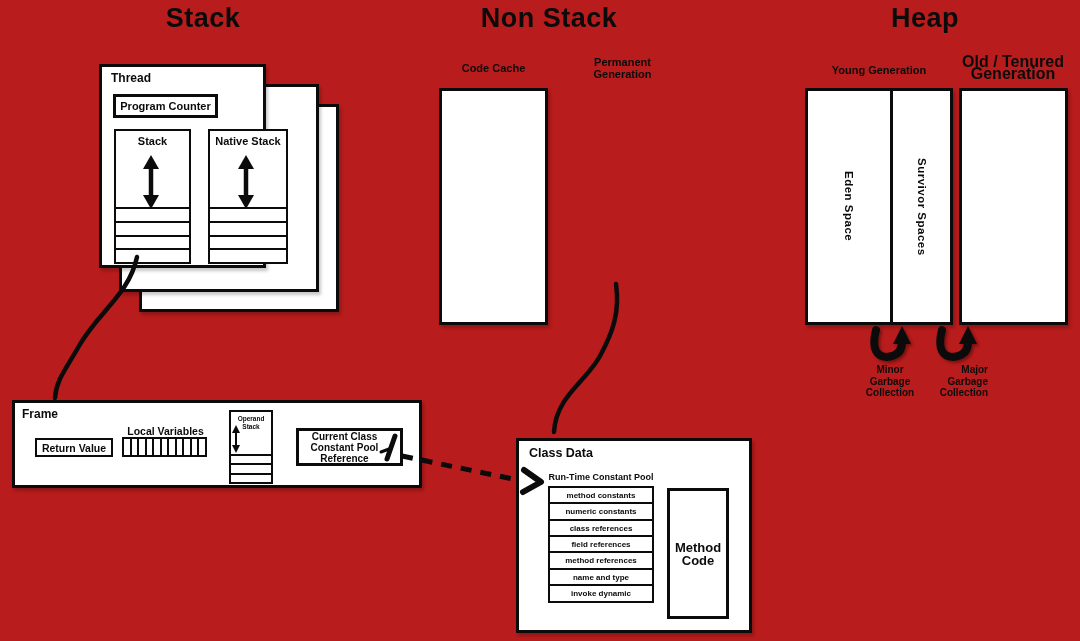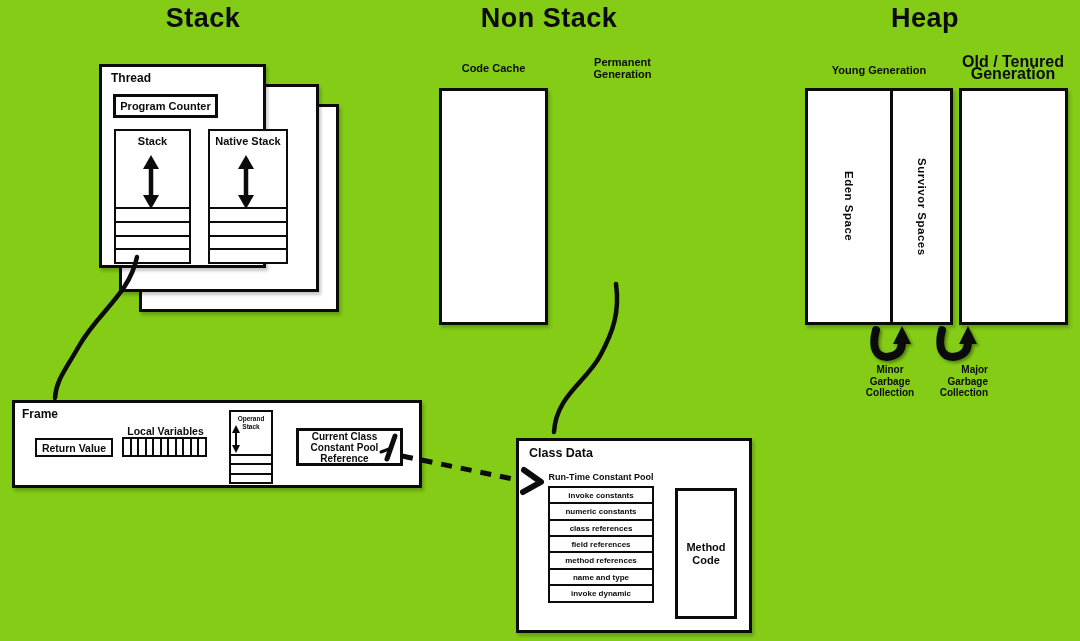--- a/index.html
+++ b/index.html
@@ -1,17 +1,17 @@
 <!DOCTYPE html>
 <html><head>
 <meta charset="utf-8">
 <style>
   html,body{margin:0;padding:0;background:#fff;}
   #canvas{
-    position:relative;width:1080px;height:641px;background:#84cc16;
+    position:relative;width:1080px;height:641px;background:#b91c1c;
     font-family:"Liberation Sans","DejaVu Sans",sans-serif;font-weight:bold;color:#0b0b0b;
     overflow:hidden;
   }
   .abs{position:absolute;box-sizing:border-box;}
   .box{position:absolute;box-sizing:border-box;background:#fff;border:3px solid #0b0b0b;}
   .box2{position:absolute;box-sizing:border-box;background:#fff;border:2.5px solid #0b0b0b;}
   .shadow{box-shadow:2px 3px 3px rgba(0,0,0,0.22);}
   .ctr{display:flex;align-items:center;justify-content:center;text-align:center;}
   .title{font-size:27px;letter-spacing:0.5px;text-align:center;}
   .lbl{position:absolute;box-sizing:border-box;}
@@ -98,29 +98,29 @@
 
   <div class="lbl" style="left:439px;top:62px;width:109px;text-align:center;font-size:11px;">Code Cache</div>
   <div class="box shadow" style="left:439px;top:88px;width:109px;height:237px;"></div>
 
   <div class="lbl" style="left:568px;top:56px;width:109px;text-align:center;font-size:11px;line-height:12px;">Permanent Generation</div>
 
   <div class="box shadow" style="left:516px;top:438px;width:236px;height:195px;">
     <div class="lbl" style="left:10px;top:5px;font-size:12.5px;">Class Data</div>
     <div class="lbl" style="left:29px;top:31px;width:106px;text-align:center;font-size:9px;white-space:nowrap;">Run-Time Constant Pool</div>
     <div class="abs" style="left:29px;top:45px;width:106px;">
-      <div class="poolrow">invoke constants</div>
+      <div class="poolrow">method constants</div>
       <div class="poolrow">numeric constants</div>
       <div class="poolrow">class references</div>
       <div class="poolrow">field references</div>
       <div class="poolrow">method references</div>
       <div class="poolrow">name and type</div>
       <div class="poolrow">invoke dynamic</div>
     </div>
-    <div class="box ctr" style="left:156px;top:47px;width:62px;height:131px;font-size:11px;line-height:13px;">Method Code</div>
+    <div class="box ctr" style="left:148px;top:47px;width:62px;height:131px;font-size:13px;line-height:13px;">Method Code</div>
   </div>
 
   <div class="lbl" style="left:805px;top:64px;width:148px;text-align:center;font-size:11px;white-space:nowrap;">Young Generation</div>
   <div class="lbl" style="left:957px;top:56px;width:112px;text-align:center;font-size:16px;line-height:12px;">Old / Tenured Generation</div>
 
   <div class="box shadow" style="left:805px;top:88px;width:148px;height:237px;">
     <div class="abs" style="left:82px;top:0;bottom:0;width:3px;background:#0b0b0b;"></div>
     <div class="abs ctr" style="left:0;top:0;bottom:0;width:82px;">
       <span class="vtext">Eden Space</span>
     </div>

